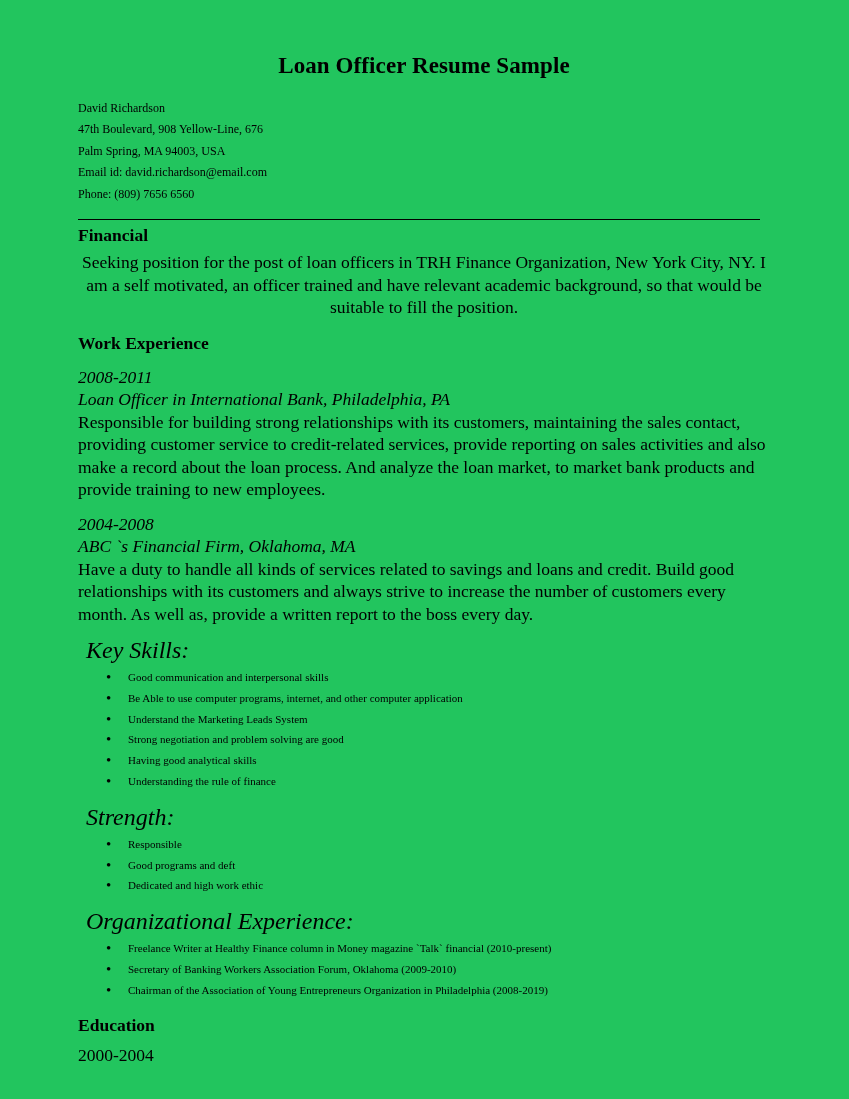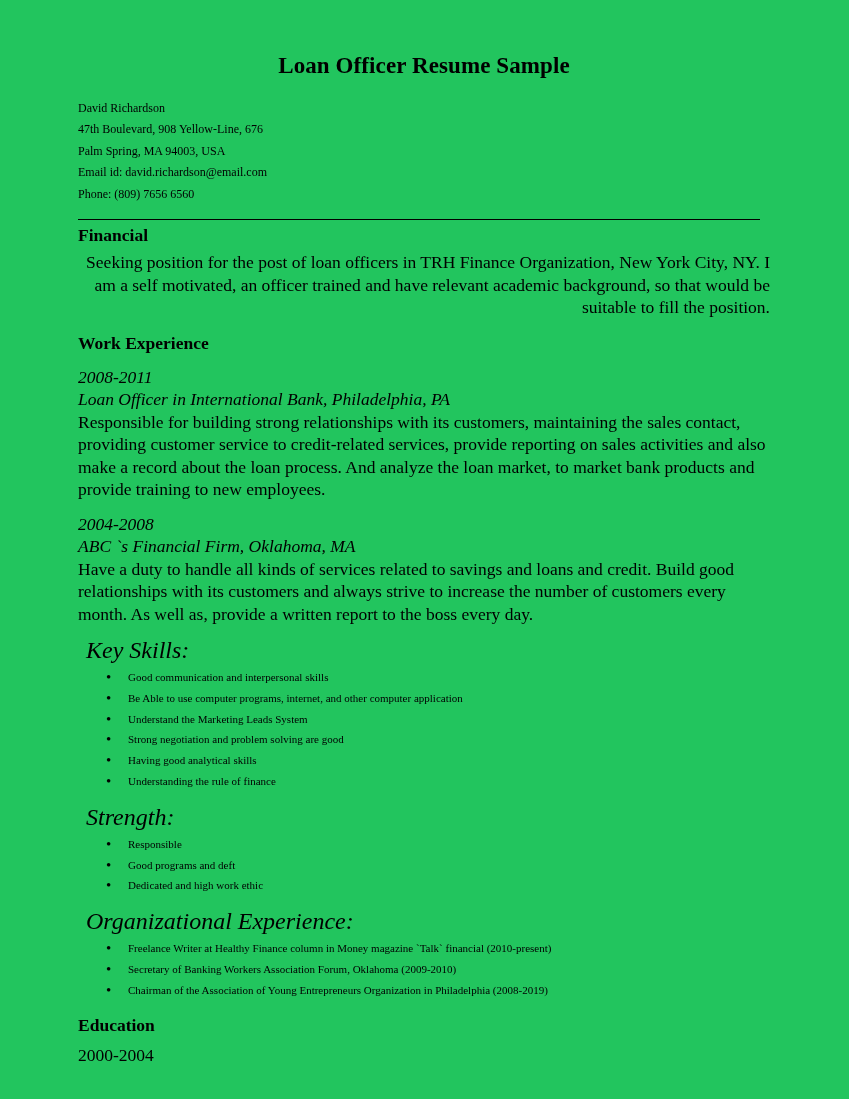--- a/index.html
+++ b/index.html
@@ -63,21 +63,21 @@
     margin-top: 4px;
   }
   .section-heading.spaced {
     margin-top: 13px;
   }
 
   .para {
     font-size: 17.5px;
     line-height: 22.5px;
     margin-top: 5px;
-    text-align: right;
+    text-align: center;
   }
 
   .job-block {
     margin-top: 12px;
   }
   .job-date,
   .job-title {
     font-size: 17.5px;
     font-style: italic;
     line-height: 22.5px;

